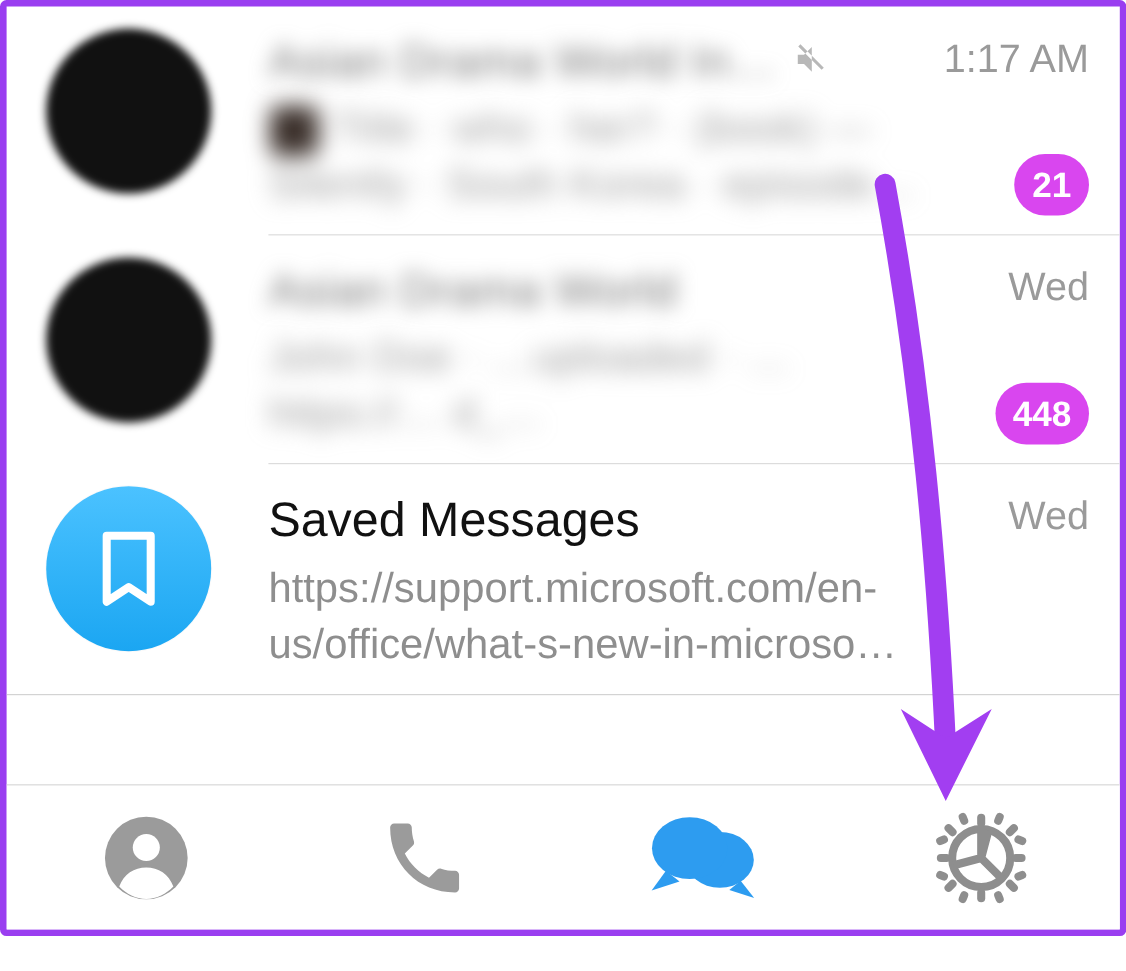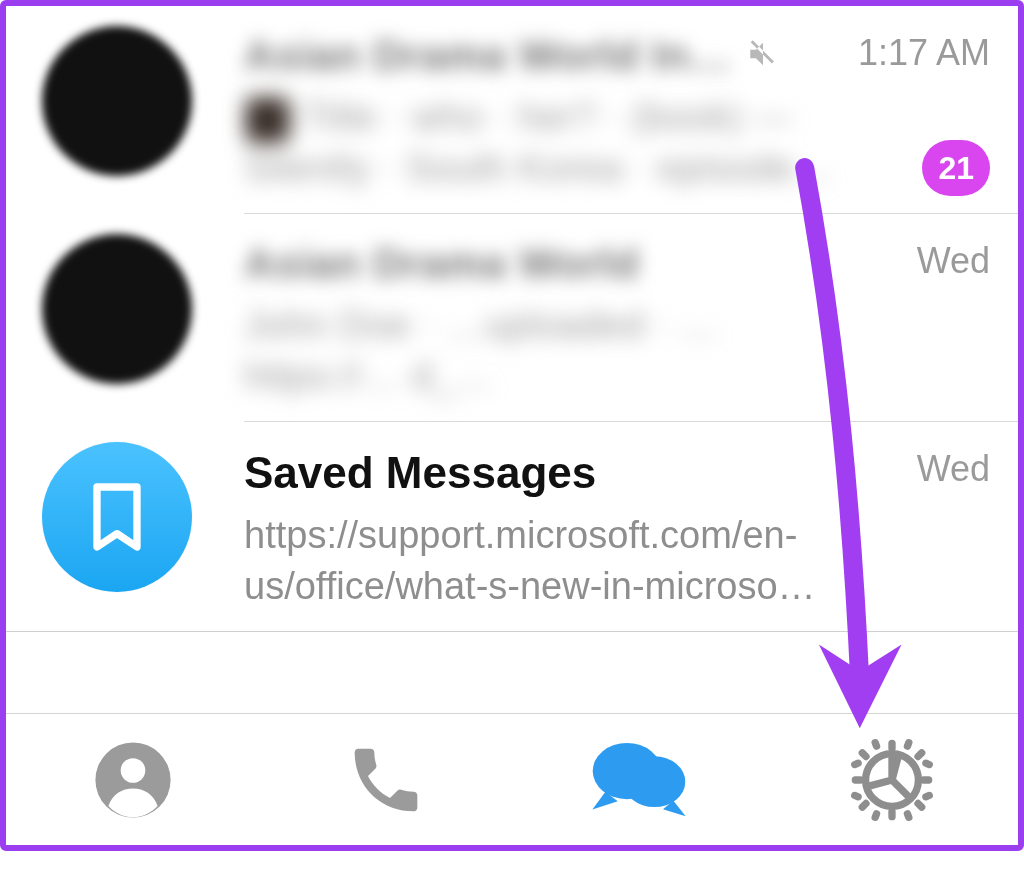--- a/index.html
+++ b/index.html
@@ -28,21 +28,21 @@
     background:#111;
     box-shadow: 0 0 0 1px rgba(0,0,0,.02);
   }
   .avatar.blurred { filter: blur(4px); }
   .avatar.saved {
     background: linear-gradient(180deg,#4bc2ff 0%, #1ba6f2 100%);
     display:flex; align-items:center; justify-content:center;
   }
   .content { flex:1 1 auto; min-width:0; padding-top:6px; }
   .title-line { display:flex; align-items:center; gap:14px; }
-  .chat-title { font-size:42px; font-weight:700; color:#111; white-space:nowrap; overflow:hidden; text-overflow:ellipsis; max-width:540px; }
+  .chat-title { font-size:42px; font-weight:400; color:#111; white-space:nowrap; overflow:hidden; text-overflow:ellipsis; max-width:540px; }
   .chat-title.blurred { filter: blur(9px); color:#777; max-width:560px; letter-spacing:.5px;}
   .mute-icon { color:#b8b8b8; flex:0 0 auto; }
   .preview { margin-top:12px; font-size:38px; line-height:1.35; color:#9a9a9a; overflow:hidden; }
   .preview.blurred { filter: blur(10px); letter-spacing:.5px; }
   .preview.clamp2 { display:-webkit-box; -webkit-line-clamp:2; -webkit-box-orient:vertical; }
   .right-col { flex:0 0 auto; width:140px; text-align:right; margin-left:10px; display:flex; flex-direction:column; align-items:flex-end; justify-content:space-between; height:170px; padding-top:6px;}
   .timestamp { font-size:36px; color:#9a9a9a; white-space:nowrap; }
   .badge {
     display:inline-flex; align-items:center; justify-content:center;
     min-width:56px; height:56px; padding:0 16px;
@@ -108,20 +108,21 @@
     <div class="chat-row">
       <div class="avatar blurred"></div>
       <div class="content">
         <div class="title-line">
           <div class="chat-title blurred">Asian Drama World</div>
         </div>
         <div class="preview blurred clamp2">John Doe · …uploaded · … https://… d_…</div>
       </div>
       <div class="right-col">
         <div class="timestamp">Wed</div>
+        <div class="badge">448</div>
       </div>
       <div class="divider"></div>
     </div>
 
     <div class="chat-row row3">
       <div class="avatar saved">
         <svg width="80" height="80" viewBox="0 0 24 24">
           <path fill="none" stroke="#fff" stroke-width="2.2" stroke-linejoin="round" d="M6 3h12v18l-6-4-6 4V3z"></path>
         </svg>
       </div>

